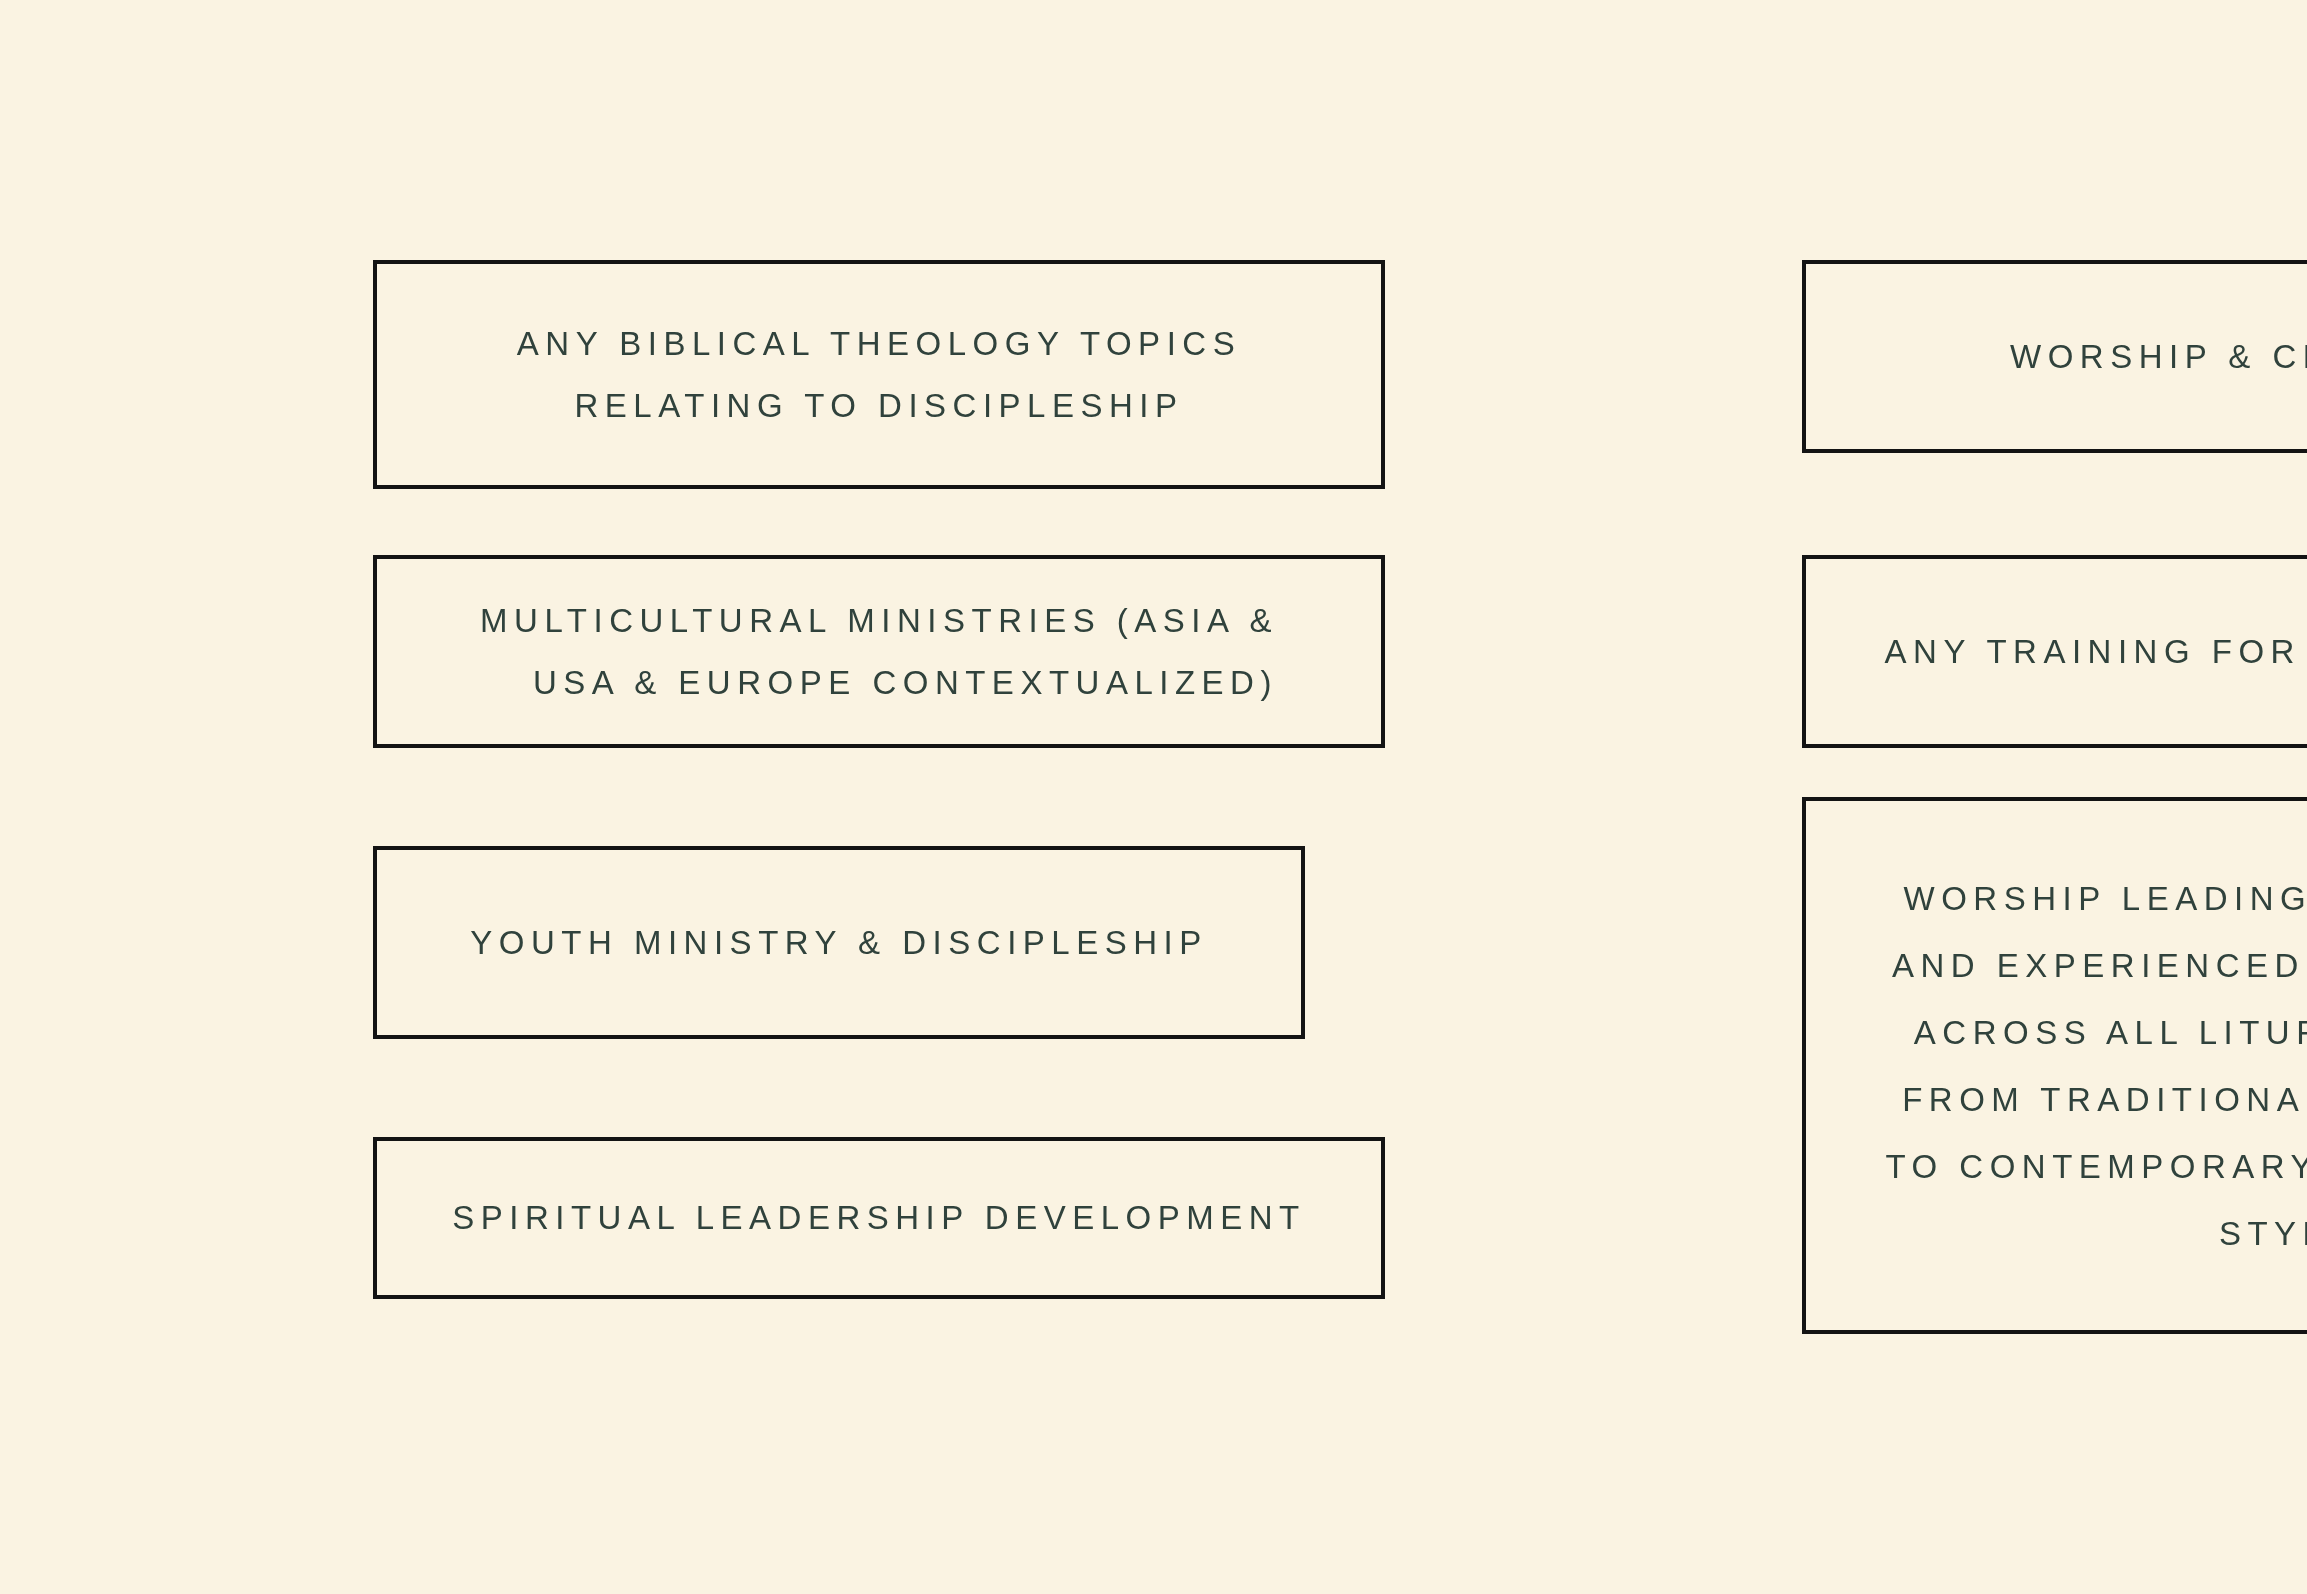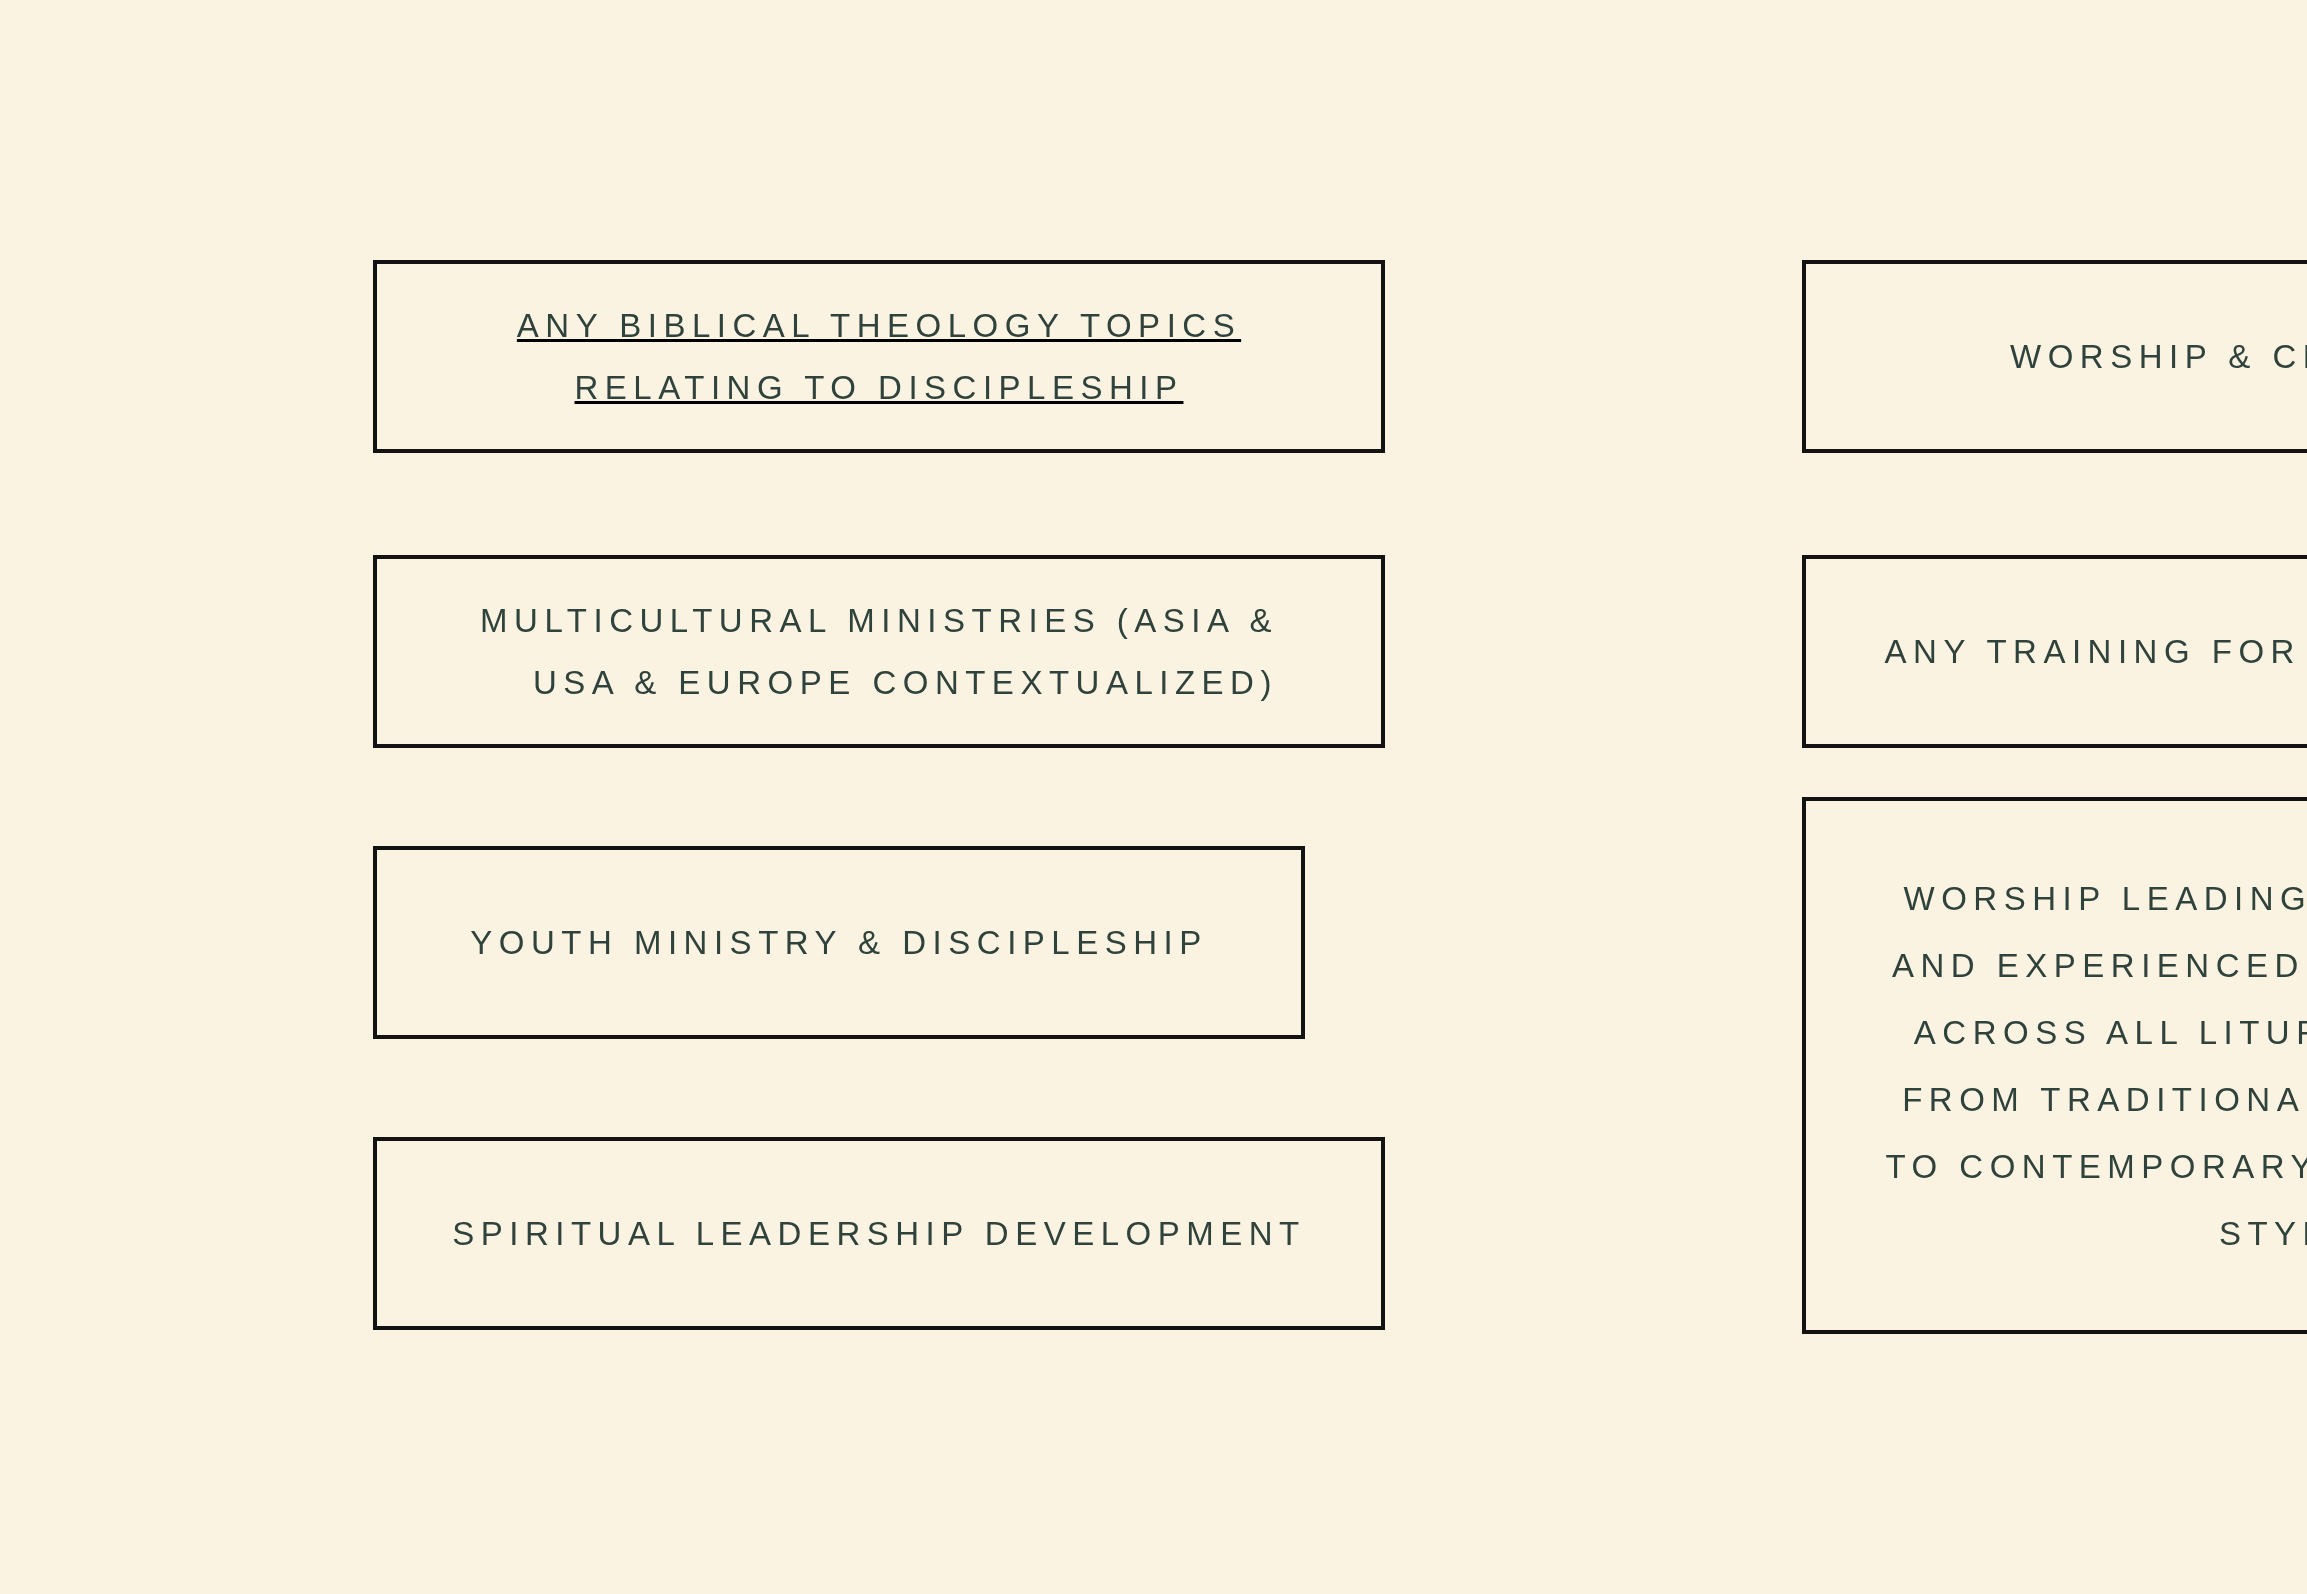--- a/index.html
+++ b/index.html
@@ -32,24 +32,24 @@
   .topic-card .card-text {
     white-space: pre-line;
     color: #30423C;
     font-size: 33px;
     font-weight: 400;
     letter-spacing: 6.5px;
     line-height: 62px;
     text-transform: uppercase;
   }
   
-  .card-l1 { left: 373px;  top: 260px;  width: 1012px; height: 193px; text-decoration: underline; }
+  .card-l1 { left: 373px;  top: 260px;  width: 1012px; height: 229px; }
   .card-l2 { left: 373px;  top: 555px; width: 1012px; height: 193px; text-align: right; }
   .card-l3 { left: 373px;  top: 846px; width: 932px; height: 193px; }
-  .card-l4 { left: 373px;  top: 1137px; width: 1012px; height: 193px; }
+  .card-l4 { left: 373px;  top: 1137px; width: 1012px; height: 162px; }
   
   .card-r1 { left: 1802px; top: 260px;  width: 1015px; height: 193px; }
   .card-r2 { left: 1802px; top: 555px; width: 1015px; height: 193px; }
   .card-r3 { left: 1802px; top: 797px; width: 1015px; height: 537px; padding: 28px 42px; }
   .card-r3 .card-text { line-height: 67px; }
 </style>
 </head>
 <body>
 
 <div class="canvas">

